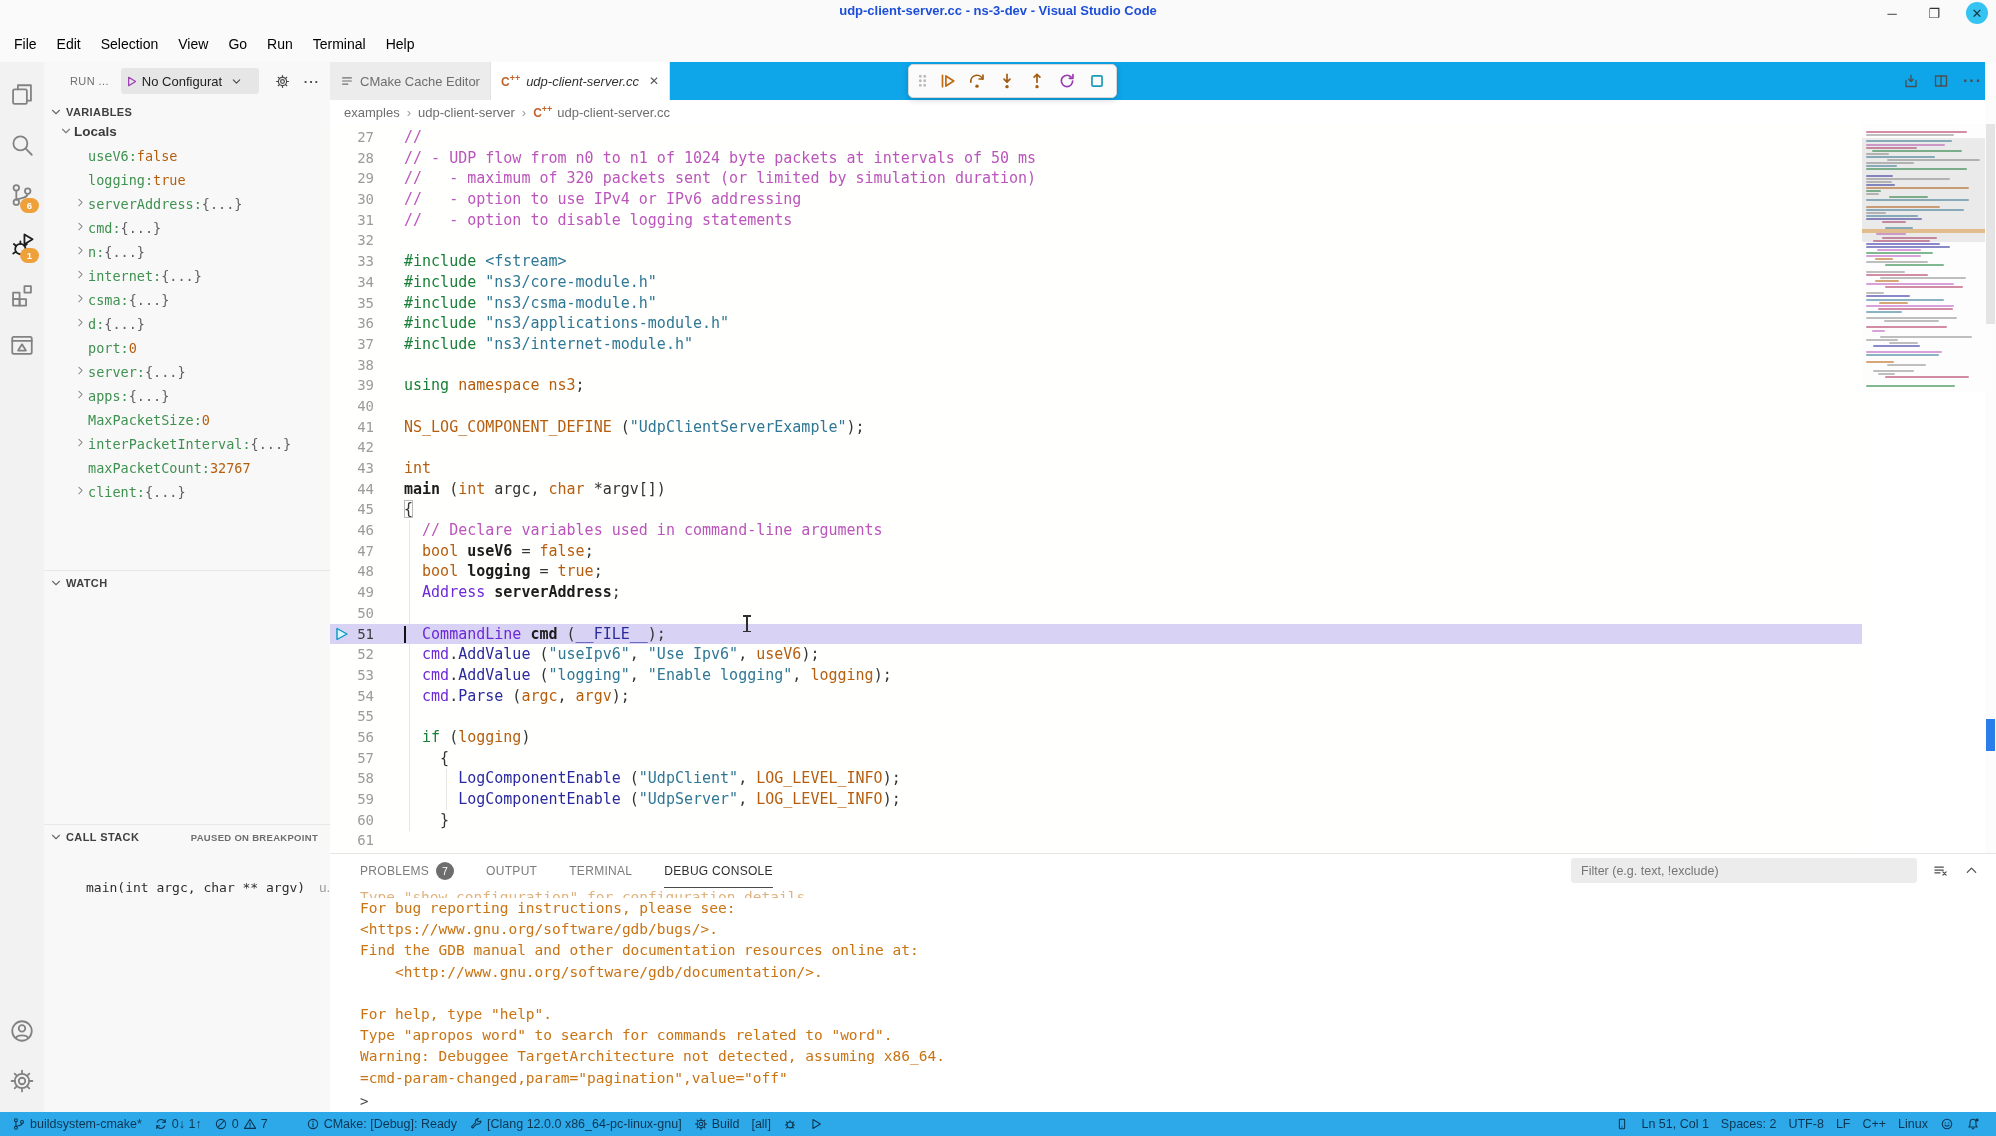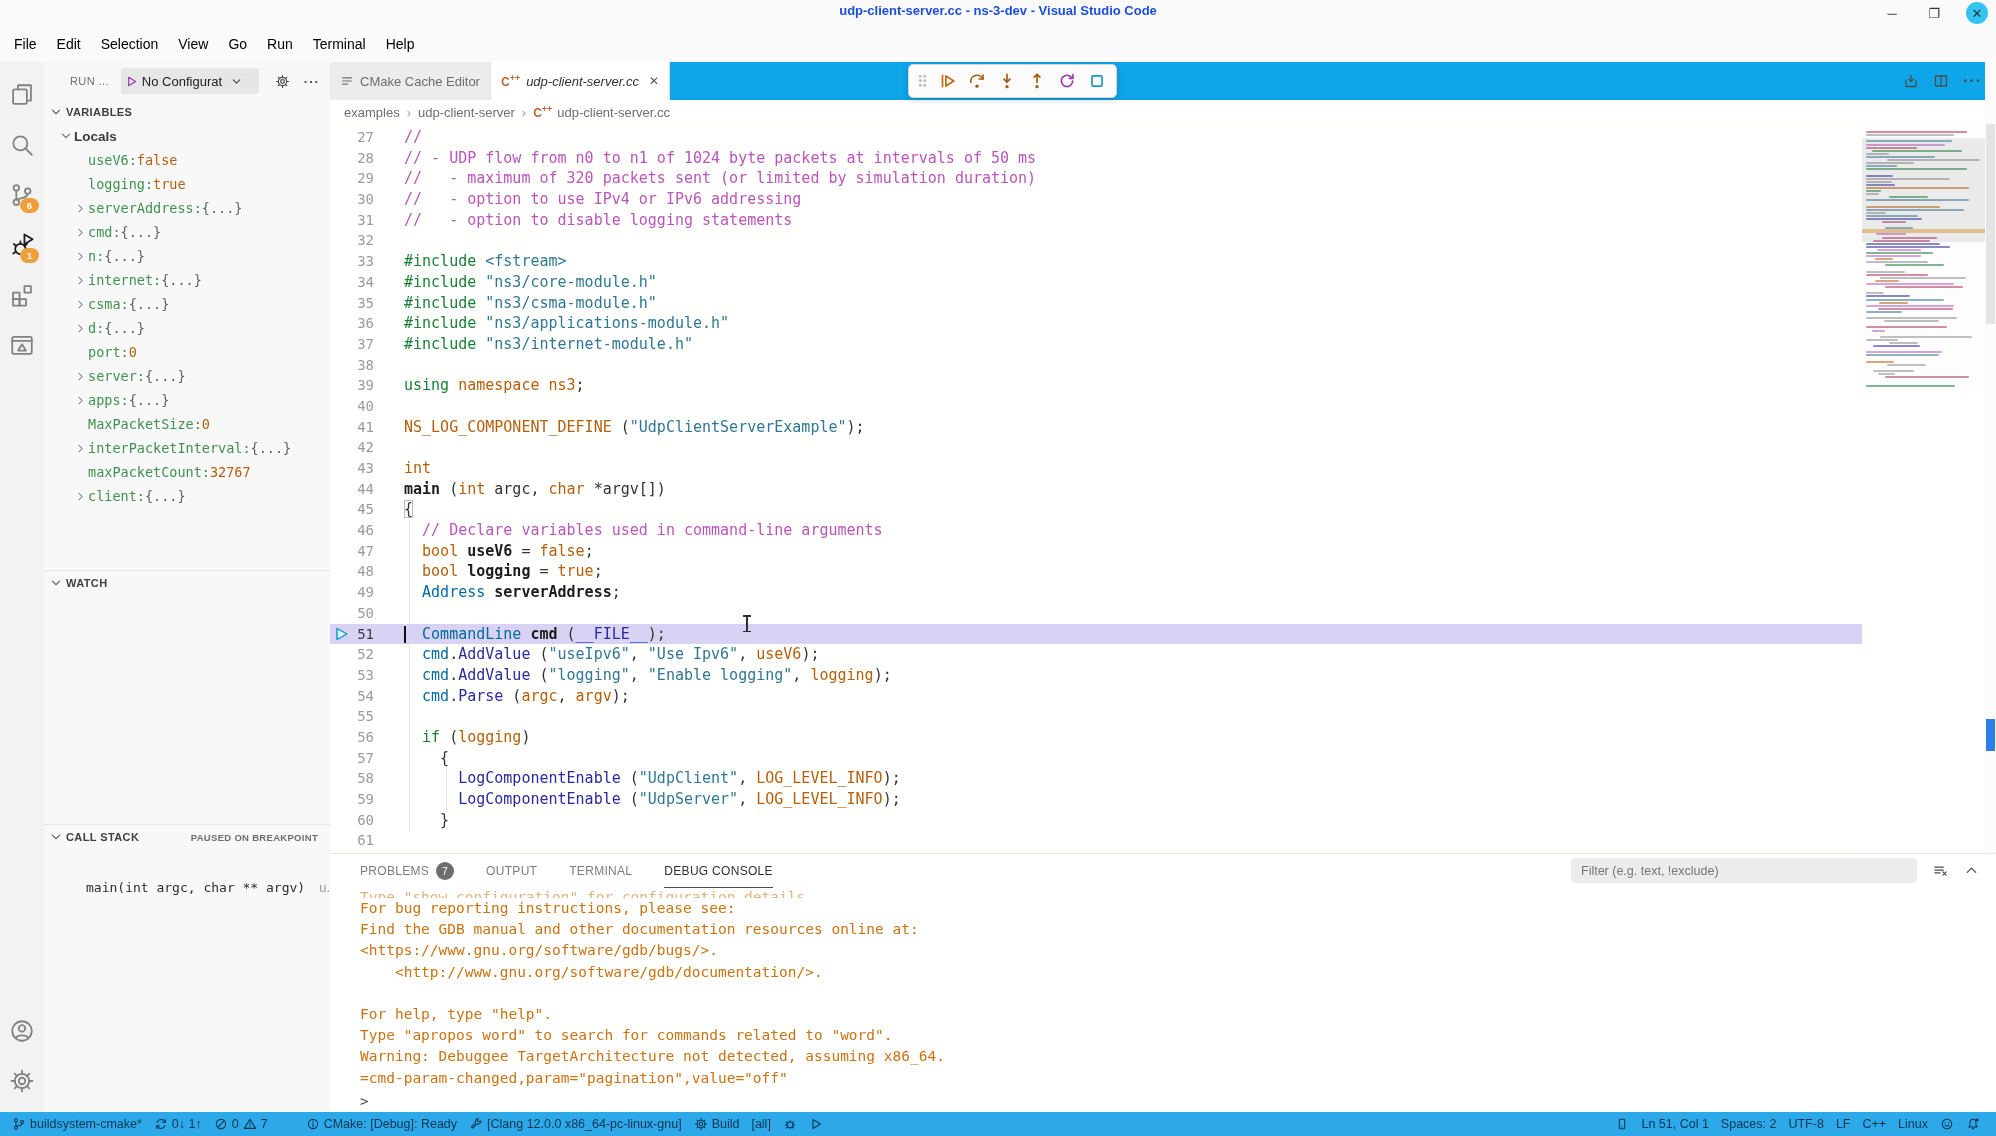--- a/index.html
+++ b/index.html
@@ -28,21 +28,21 @@
              color:#fff;font-size:9.5px;font-weight:bold;display:flex;align-items:center;justify-content:center;padding:0 2px;}
 
   
   #sidebar{position:absolute;left:44px;top:62px;width:286px;height:1050px;background:#f8f8f8;border-right:1px solid #e4e4e4;font-size:13px;}
   #run-header{position:absolute;left:0;top:0;width:286px;height:38px;display:flex;align-items:center;}
   #run-title{margin-left:26px;font-size:11px;color:#6f6f6f;letter-spacing:.4px;}
   #run-config{margin-left:12px;width:130px;height:26px;background:#e6e6e6;border-radius:3px;display:flex;align-items:center;padding:0 4px;}
   #run-config .lbl{width:88px;overflow:hidden;white-space:nowrap;font-size:13px;color:#222;}
   .sec-header{display:flex;align-items:center;height:24px;font-size:11px;font-weight:bold;color:#3f3f3f;letter-spacing:.4px;border-top:1px solid #e7e7e7;}
   .chev{width:16px;height:16px;color:#6a6a6a;margin:0 2px 0 4px;}
-  .tree-row{display:flex;align-items:center;height:24px;font-family:"DejaVu Sans Mono","Liberation Mono",monospace;font-size:13.5px;}
+  .tree-row{display:flex;align-items:flex-start;height:24px;font-family:"DejaVu Sans Mono","Liberation Mono",monospace;font-size:13.5px;}
   .tw{width:16px;flex:none;color:#7a7a7a;display:flex;align-items:center;justify-content:center;}
   .vname{color:#3f9150;}
   .vval-const{color:#b65e0d;}
   .vval-obj{color:#616161;}
   .cs-status{margin-left:auto;margin-right:12px;font-size:9.5px;font-weight:bold;color:#6d6d6d;letter-spacing:.3px;}
   #cs-frame{height:24px;display:flex;align-items:center;padding-left:42px;font-family:"DejaVu Sans Mono","Liberation Mono",monospace;font-size:13px;color:#2d2d2d;margin-top:26px;}
   #cs-frame .suffix{color:#9a9a9a;margin-left:14px;font-family:"Liberation Sans",sans-serif;}
 
   
   #editor{position:absolute;left:330px;top:62px;width:1666px;height:791px;background:#ffffff;}
@@ -65,21 +65,21 @@
 
   #code{position:absolute;left:0;top:62px;right:134px;bottom:0;overflow:hidden;background:#fffffe;}
   .guide{position:absolute;width:1px;background:#e6e6e6;z-index:0;}
   .code-row{position:relative;height:20.7px;line-height:20.7px;white-space:pre;z-index:1;
             font-family:"DejaVu Sans Mono","Liberation Mono",monospace;font-size:15px;}
   .code-row .num{position:absolute;left:0;top:0;width:44px;text-align:right;color:#9b9b9b;font-size:14px;}
   .code-row .ctext{position:absolute;left:74px;top:0;}
   .code-row.current{background:#d8d3f4;}
   .code-row.current .num{color:#3d3d3d;}
   .tk-com{color:#bb55bb;} .tk-kw{color:#188038;} .tk-str{color:#2f7795;} .tk-const{color:#b65e0d;}
-  .tk-type{color:#0369a1;} .tk-meth{color:#2a2a9e;} .tk-pl{color:#333333;}
+  .tk-type{color:#6d28d9;} .tk-meth{color:#2a2a9e;} .tk-pl{color:#333333;}
   .tk-fn,.tk-var{color:#1c1c1c;font-weight:bold;}
   .tk-brk{color:#333;outline:1px solid #b9b9b9;outline-offset:-1px;}
   .stack-arrow{position:absolute;left:4px;top:2px;}
   .caret{position:absolute;left:74px;top:2px;width:1.5px;height:17px;background:#111;}
   .ibeam{position:absolute;width:9px;height:17px;z-index:40;}
   .ibeam i{position:absolute;background:#2f2f2f;}
   .ibeam .v{left:4px;top:0;width:1.5px;height:17px;}
   .ibeam .t{left:1px;top:0;width:7.5px;height:1.5px;}
   .ibeam .b{left:1px;bottom:0;width:7.5px;height:1.5px;}
 
@@ -671,22 +671,22 @@
               <svg width="15" height="15" viewBox="0 0 16 16" fill="none" stroke="currentColor" stroke-width="1.3" stroke-linecap="round" stroke-linejoin="round">
                 <path d="M4 4l8 8M12 4l-8 8"></path>
               </svg>
             </span>
           </span>
       </span>
     </div>
     <div id="console">
         <div class="con-line con-clip">Type "show configuration" for configuration details.</div>
         <div class="con-line">For bug reporting instructions, please see:</div>
+        <div class="con-line">&lt;https://www.gnu.org/software/gdb/bugs/&gt;.</div>
         <div class="con-line">Find the GDB manual and other documentation resources online at:</div>
-        <div class="con-line">&lt;https://www.gnu.org/software/gdb/bugs/&gt;.</div>
         <div class="con-line">    &lt;http://www.gnu.org/software/gdb/documentation/&gt;.</div>
         <div class="con-line"> </div>
         <div class="con-line">For help, type "help".</div>
         <div class="con-line">Type "apropos word" to search for commands related to "word".</div>
         <div class="con-line">Warning: Debuggee TargetArchitecture not detected, assuming x86_64.</div>
         <div class="con-line">=cmd-param-changed,param="pagination",value="off"</div>
         <div class="con-line">Stopped due to shared library event (no libraries added or removed)</div>
       </div>
     <div id="prompt">
       <span>&gt;</span>

